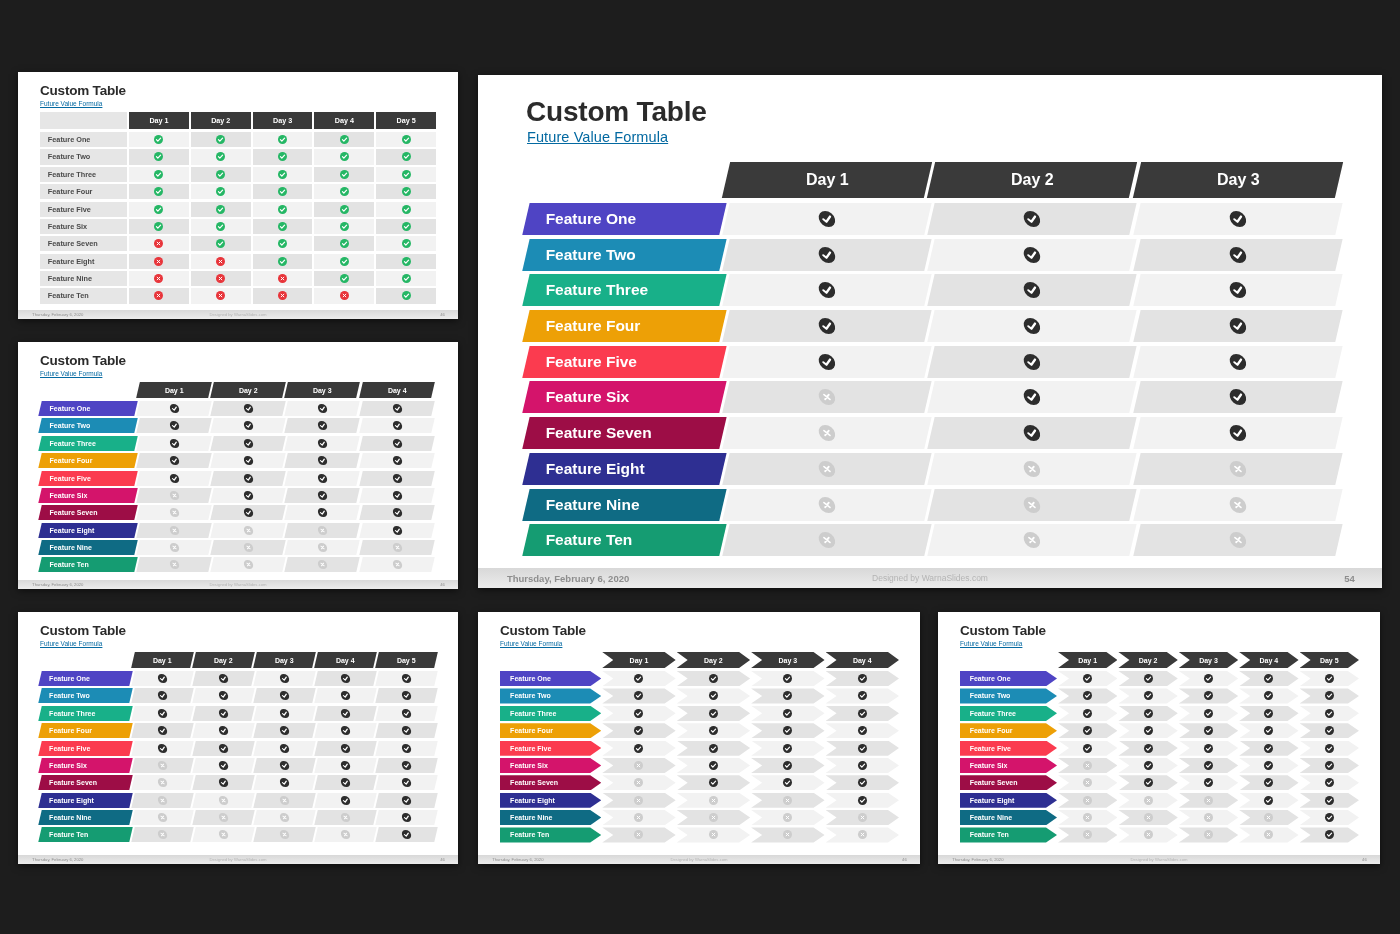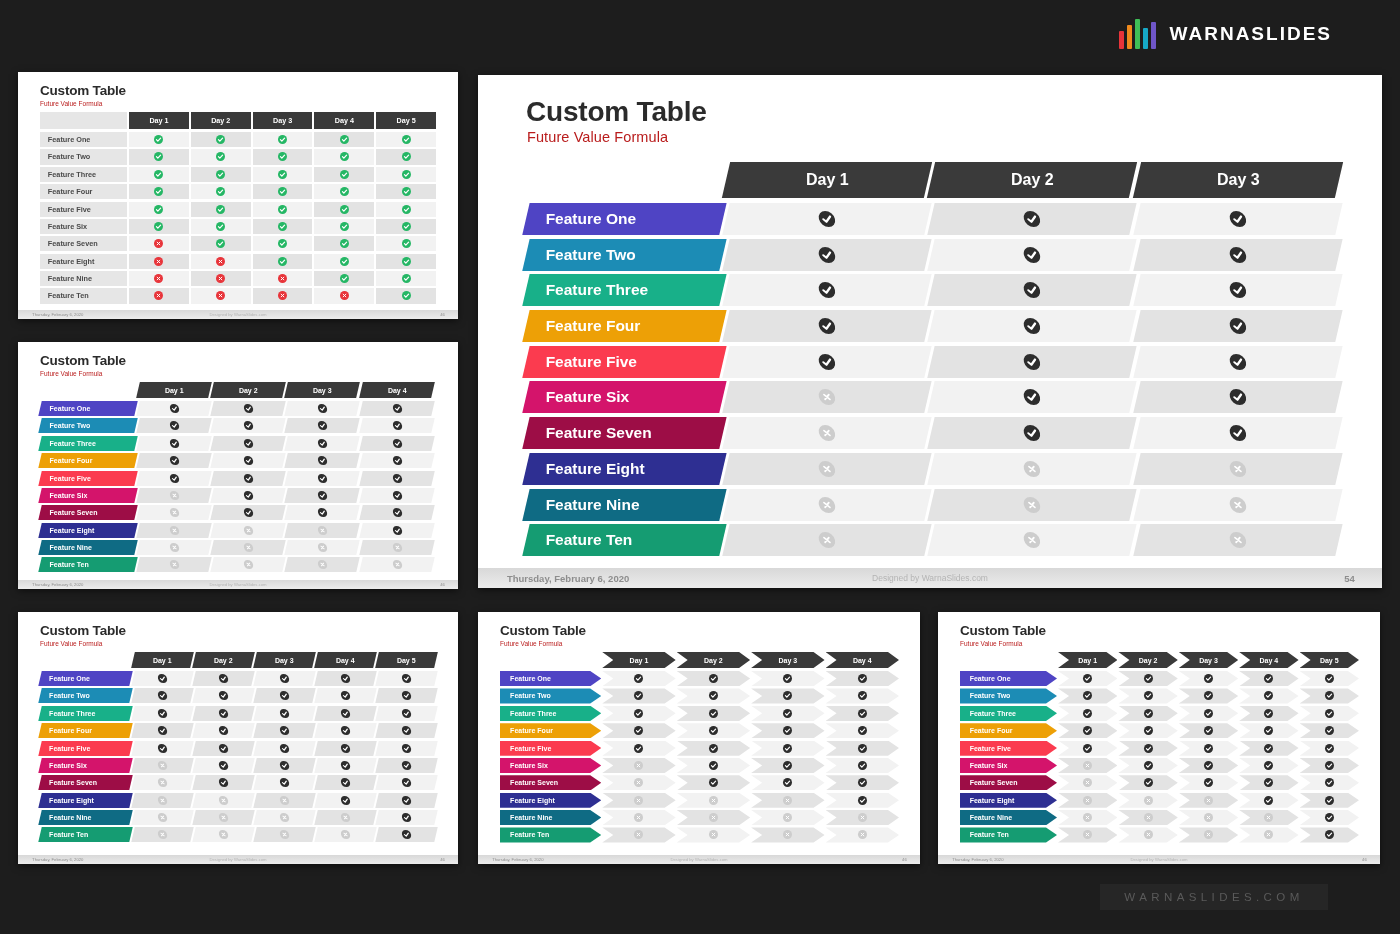--- a/index.html
+++ b/index.html
@@ -20,21 +20,21 @@
   .watermark {
     position: absolute; left: 1100px; top: 884px; width: 228px; height: 26px;
     background: #262626; color: #5a5a5a; font-size: 11.5px; letter-spacing: 4.4px;
     display: flex; align-items: center; justify-content: center;
   }
 
   
   .slide { position: absolute; background: #ffffff; overflow: hidden;
            box-shadow: 0 2px 7px rgba(0,0,0,0.55); }
   .slide .title { font-weight: bold; color: #2b2b2b; letter-spacing: -0.2px; }
-  .slide .subtitle { color: #b91c1c; }
+  .slide .subtitle { color: #0369a1; text-decoration: underline; }
 
   .footer { position: absolute; left: 0; right: 0; bottom: 0;
             background: linear-gradient(to bottom,#d8d8d8,#ececec);
             display: flex; align-items: center; color: #8d8d8d; }
   .footer .fdate { position: absolute; left: 3.2%; }
   .footer .fcredit { position: absolute; left: 0; right: 0; text-align: center; color: #b4b4b4; }
   .footer .fnum { position: absolute; right: 3.0%; }
 
   
   .tbl { position: absolute; }
@@ -132,32 +132,21 @@
   #t5 .drow { height: 15.2px; margin-bottom: 2.2px; }
   #t5 .lbl { width: 24.5%; font-size: 7px; margin-right: 1px; }
   #t5 .hcell, #t5 .dcell { width: 15.0%; margin-right: 1px; }
   #t5 .hcell { font-size: 7px; }
 </style>
 </head>
 <body>
 
 <div class="stage">
 
-  <div class="brand">
-    <div class="brand-bars">
-        <i style="background: rgb(232, 52, 58); height: 18px;"></i>
-        <i style="background: rgb(240, 138, 28); height: 24px;"></i>
-        <i style="background: rgb(63, 191, 87); height: 30px;"></i>
-        <i style="background: rgb(22, 169, 199); height: 21px;"></i>
-        <i style="background: rgb(111, 86, 200); height: 27px;"></i>
-      </div>
-    <div class="brand-name">WARNASLIDES</div>
-  </div>
 
-  <div class="watermark">WARNASLIDES.COM</div>
 
   <div class="slide sk" id="main-slide">
     <div class="title">Custom Table</div>
     <div class="subtitle">Future Value Formula</div>
     <div class="tbl">
         <div class="hrow">
           <div class="lbl" style="background: transparent;"></div>
           <div class="hcell">
             <span>Day 1</span>
           </div>

